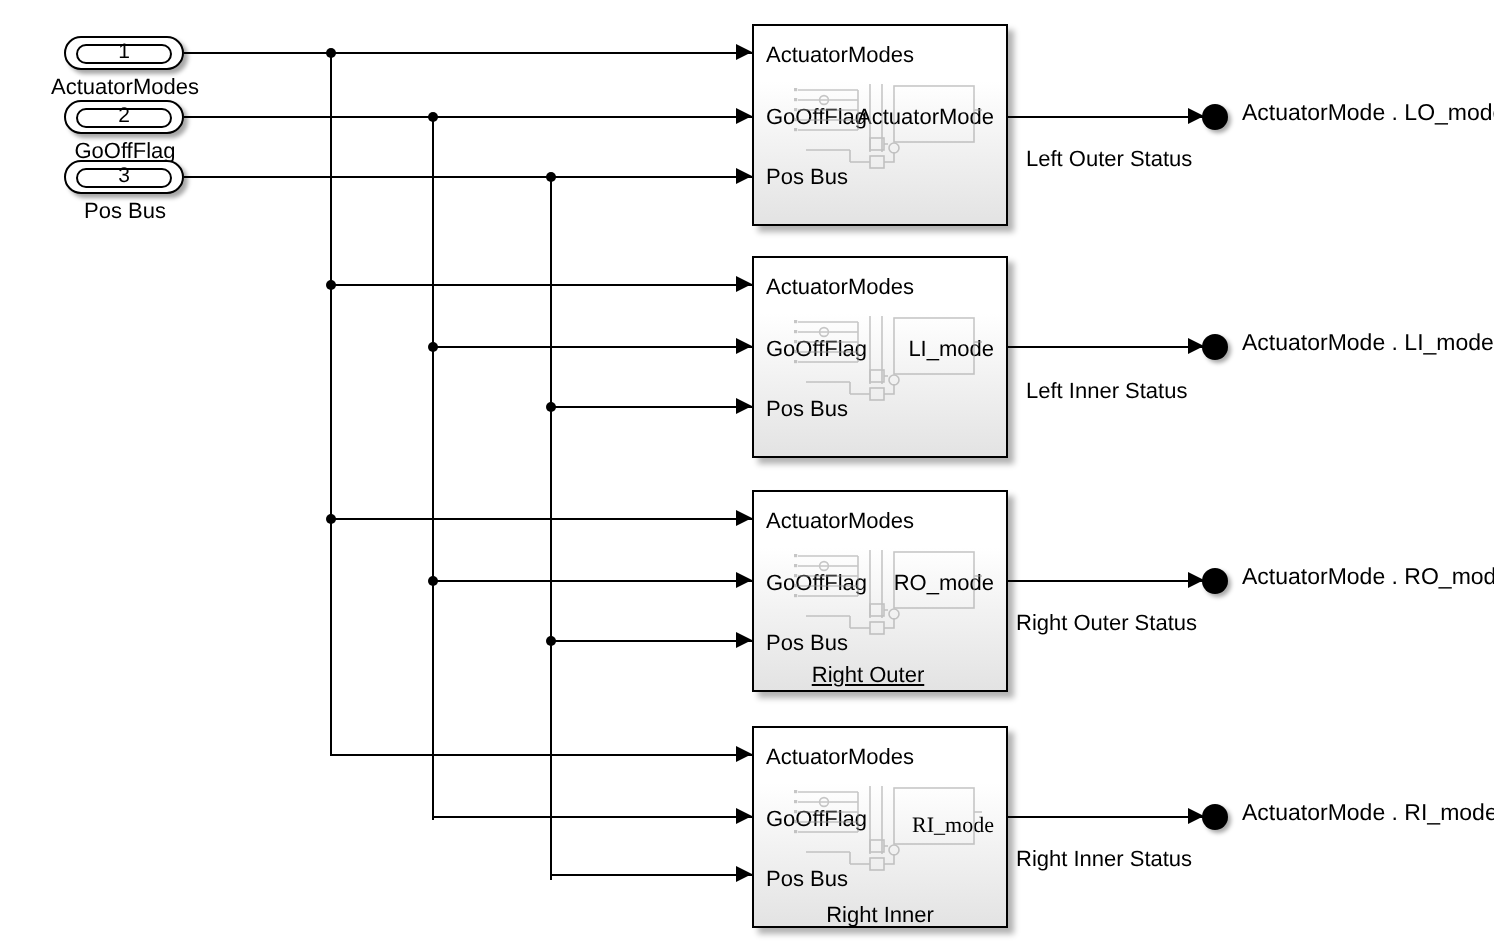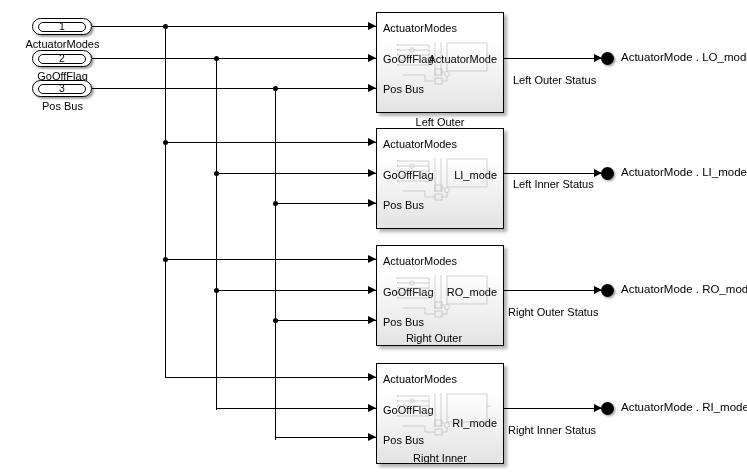--- a/index.html
+++ b/index.html
@@ -226,21 +226,20 @@
       </g>
       <g fill="#9a9a9a">
         <rect x="2" y="5" width="1.6" height="1.6"></rect>
         <rect x="2" y="10" width="1.6" height="1.6"></rect>
         <rect x="2" y="15" width="1.6" height="1.6"></rect>
         <rect x="2" y="20" width="1.6" height="1.6"></rect>
         <rect x="2" y="25" width="1.6" height="1.6"></rect>
       </g>
     </svg>
   </div>
-  <div class="block-caption" style="left:376px; top:116px; width:128px;">Left Outer</div>
 
   <div class="wire h" style="left:504px; top:58px; width:98px;"></div>
   <div class="signal-label" style="left:513px; top:62px;">Left Outer Status</div>
   <div class="arrow" style="left:594px; top:53.5px;"></div>
   <div class="terminator" style="left:601px; top:52px;"></div>
   <div class="term-label" style="left:621px; top:51px;">ActuatorMode . LO_mode</div>
 
   <div class="subsystem" style="left:376px; top:128px;">
     <div class="sub-port in" style="top:10px;">ActuatorModes</div>
     <div class="sub-port in" style="top:41px;">GoOffFlag</div>
@@ -263,21 +262,21 @@
         <rect x="2" y="5" width="1.6" height="1.6"></rect>
         <rect x="2" y="10" width="1.6" height="1.6"></rect>
         <rect x="2" y="15" width="1.6" height="1.6"></rect>
         <rect x="2" y="20" width="1.6" height="1.6"></rect>
         <rect x="2" y="25" width="1.6" height="1.6"></rect>
       </g>
     </svg>
   </div>
 
   <div class="wire h" style="left:504px; top:173px; width:98px;"></div>
-  <div class="signal-label" style="left:513px; top:166px;">Left Inner Status</div>
+  <div class="signal-label" style="left:513px; top:178px;">Left Inner Status</div>
   <div class="arrow" style="left:594px; top:168.5px;"></div>
   <div class="terminator" style="left:601px; top:167px;"></div>
   <div class="term-label" style="left:621px; top:166px;">ActuatorMode . LI_mode</div>
 
   <div class="subsystem" style="left:376px; top:245px;">
     <div class="sub-port in" style="top:10px;">ActuatorModes</div>
     <div class="sub-port in" style="top:41px;">GoOffFlag</div>
     <div class="sub-port in" style="top:71px;">Pos Bus</div>
     <div class="sub-port out" style="top:41px;">RO_mode</div>
     <svg class="mini" viewBox="0 0 96 50">
@@ -295,33 +294,33 @@
       </g>
       <g fill="#9a9a9a">
         <rect x="2" y="5" width="1.6" height="1.6"></rect>
         <rect x="2" y="10" width="1.6" height="1.6"></rect>
         <rect x="2" y="15" width="1.6" height="1.6"></rect>
         <rect x="2" y="20" width="1.6" height="1.6"></rect>
         <rect x="2" y="25" width="1.6" height="1.6"></rect>
       </g>
     </svg>
   </div>
-  <div class="block-caption" style="left:376px; top:332px; width:116px;">Right Outer</div>
+  <div class="block-caption" style="left:376px; top:332px; width:116px;text-decoration:underline;">Right Outer</div>
 
   <div class="wire h" style="left:504px; top:290px; width:98px;"></div>
   <div class="signal-label" style="left:508px; top:294px;">Right Outer Status</div>
   <div class="arrow" style="left:594px; top:285.5px;"></div>
   <div class="terminator" style="left:601px; top:284px;"></div>
   <div class="term-label" style="left:621px; top:283px;">ActuatorMode . RO_mode</div>
 
   <div class="subsystem" style="left:376px; top:363px;">
     <div class="sub-port in" style="top:10px;">ActuatorModes</div>
     <div class="sub-port in" style="top:41px;">GoOffFlag</div>
     <div class="sub-port in" style="top:71px;">Pos Bus</div>
-    <div class="sub-port out" style="top:54px;">RI_mode</div>
+    <div class="sub-port out" style="top:44px;font-family:Liberation Serif, serif;">RI_mode</div>
     <svg class="mini" viewBox="0 0 96 50">
       <g stroke="#9a9a9a" stroke-width="0.8" fill="none">
         <path d="M4 6 h30 M4 11 h30 M4 16 h30 M4 21 h30 M4 26 h30"></path>
         <path d="M34 6 v20 M40 3 v34 M46 3 v34"></path>
         <rect x="52" y="4" width="40" height="28"></rect>
         <path d="M92 16 h5"></path>
         <circle cx="17" cy="11" r="2.2"></circle>
         <path d="M8 36 h22 M30 36 v6 M30 42 h10"></path>
         <rect x="40" y="30" width="7" height="6"></rect>
         <rect x="40" y="39" width="7" height="6"></rect>

